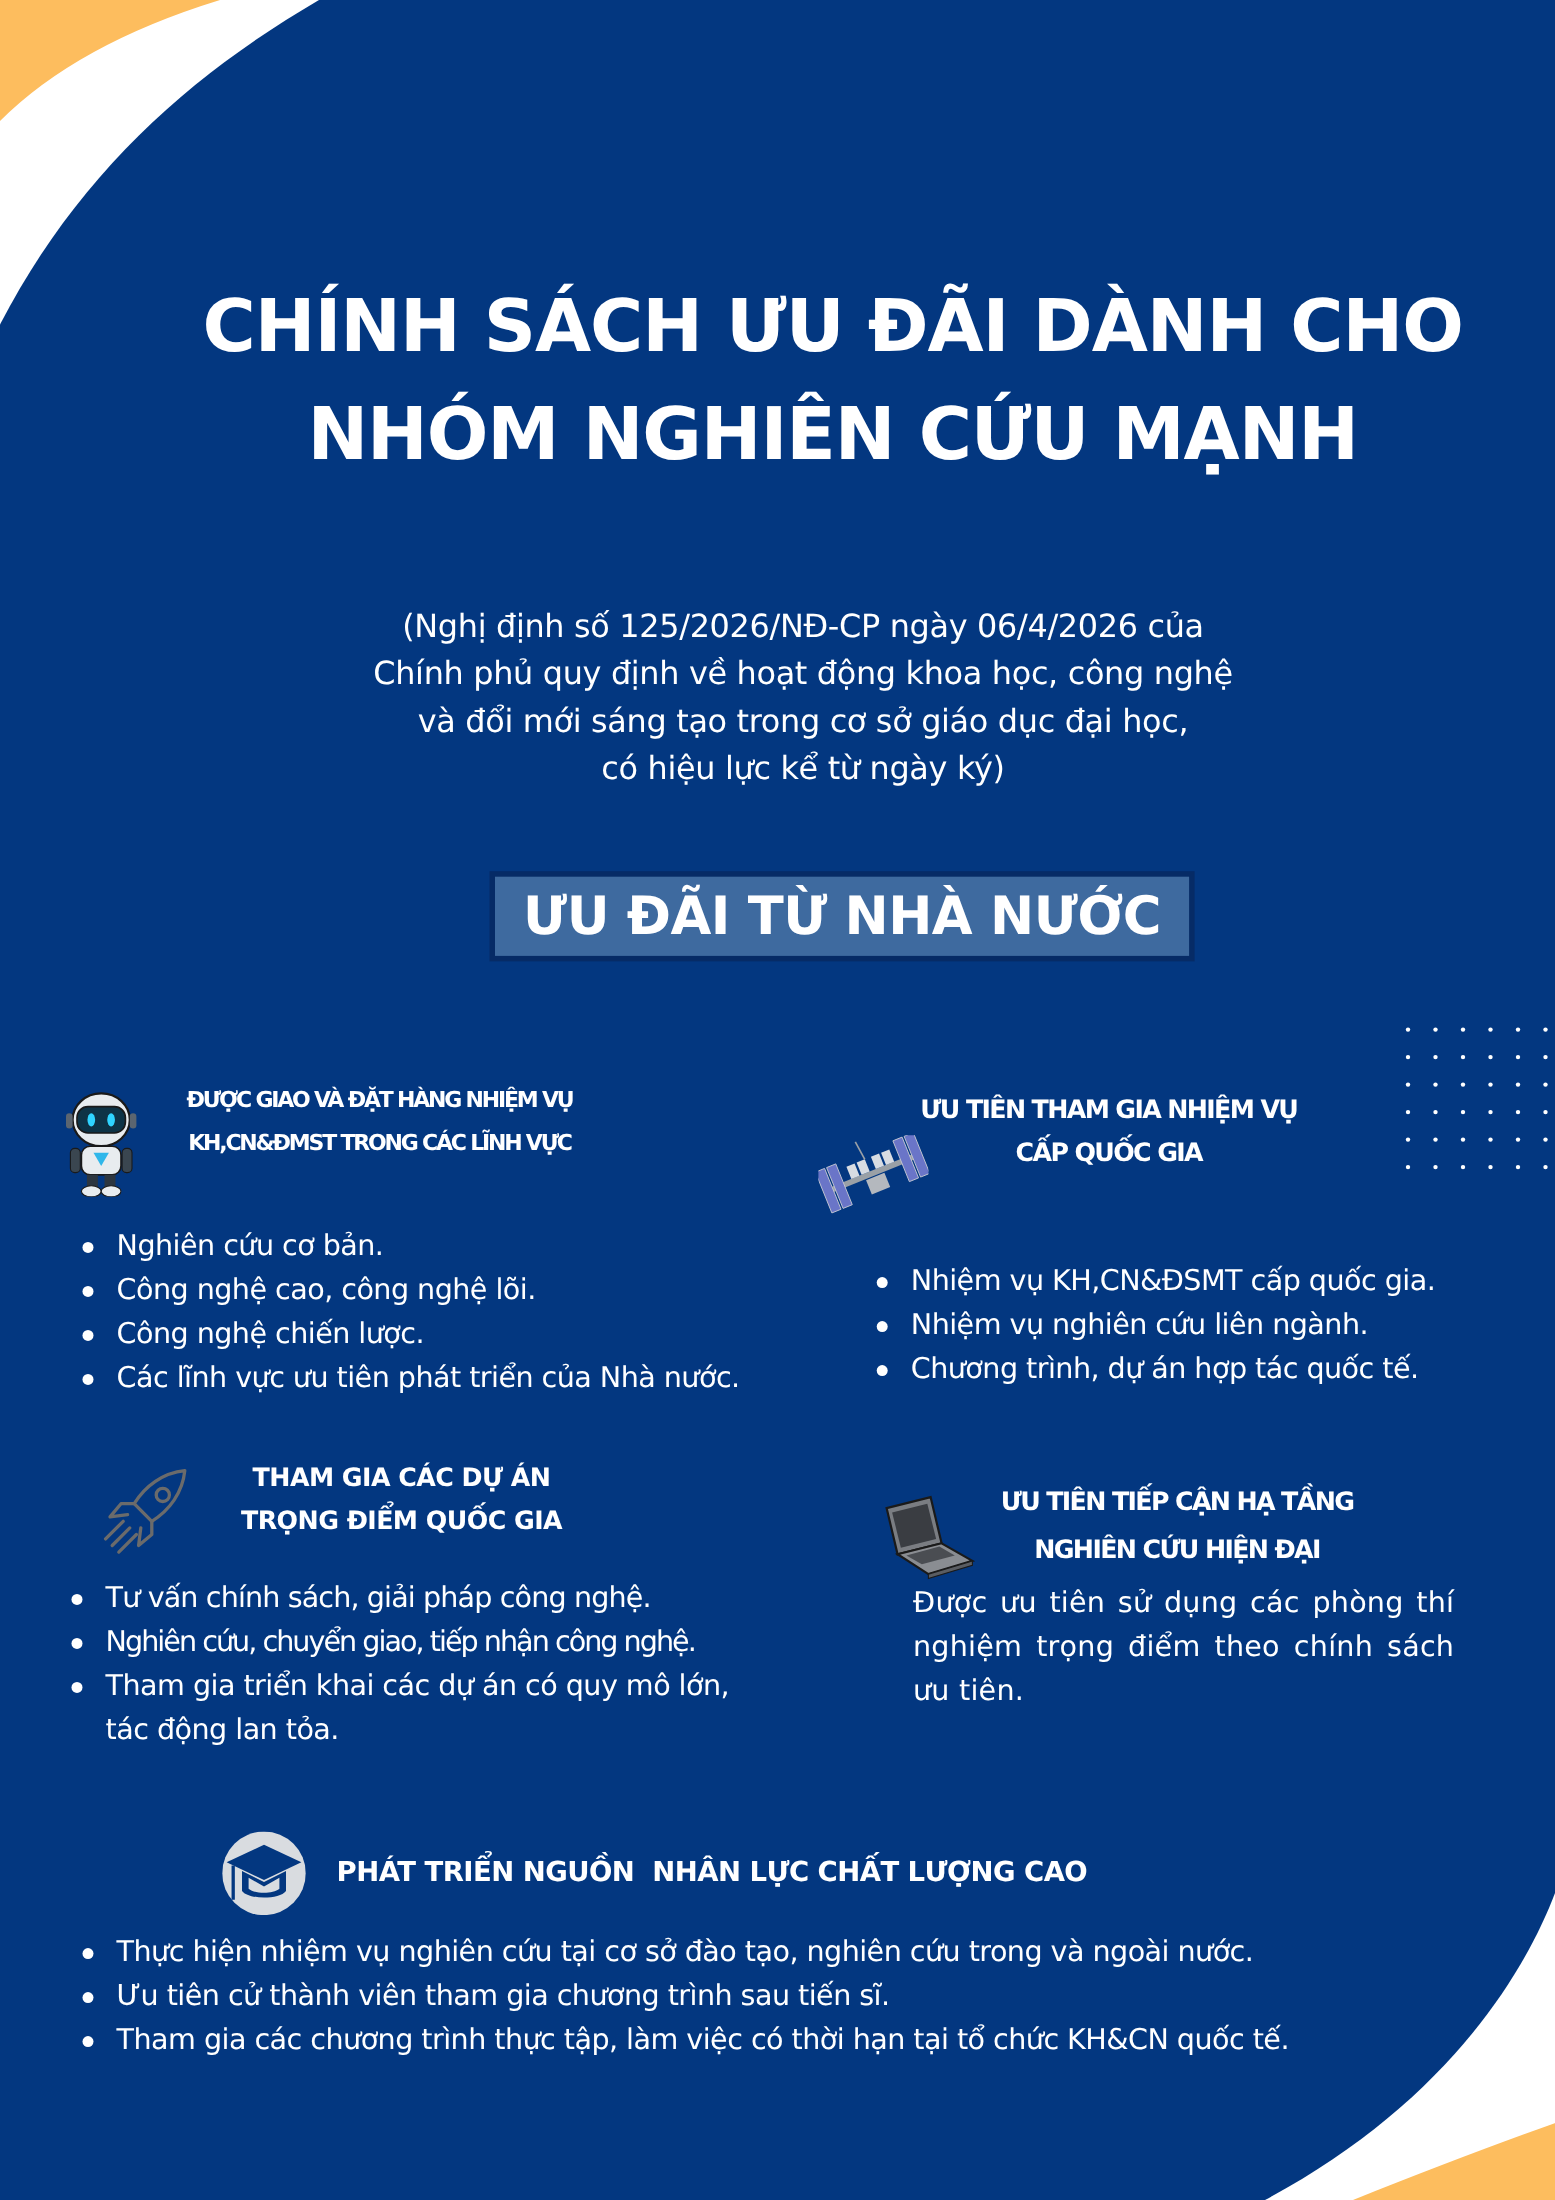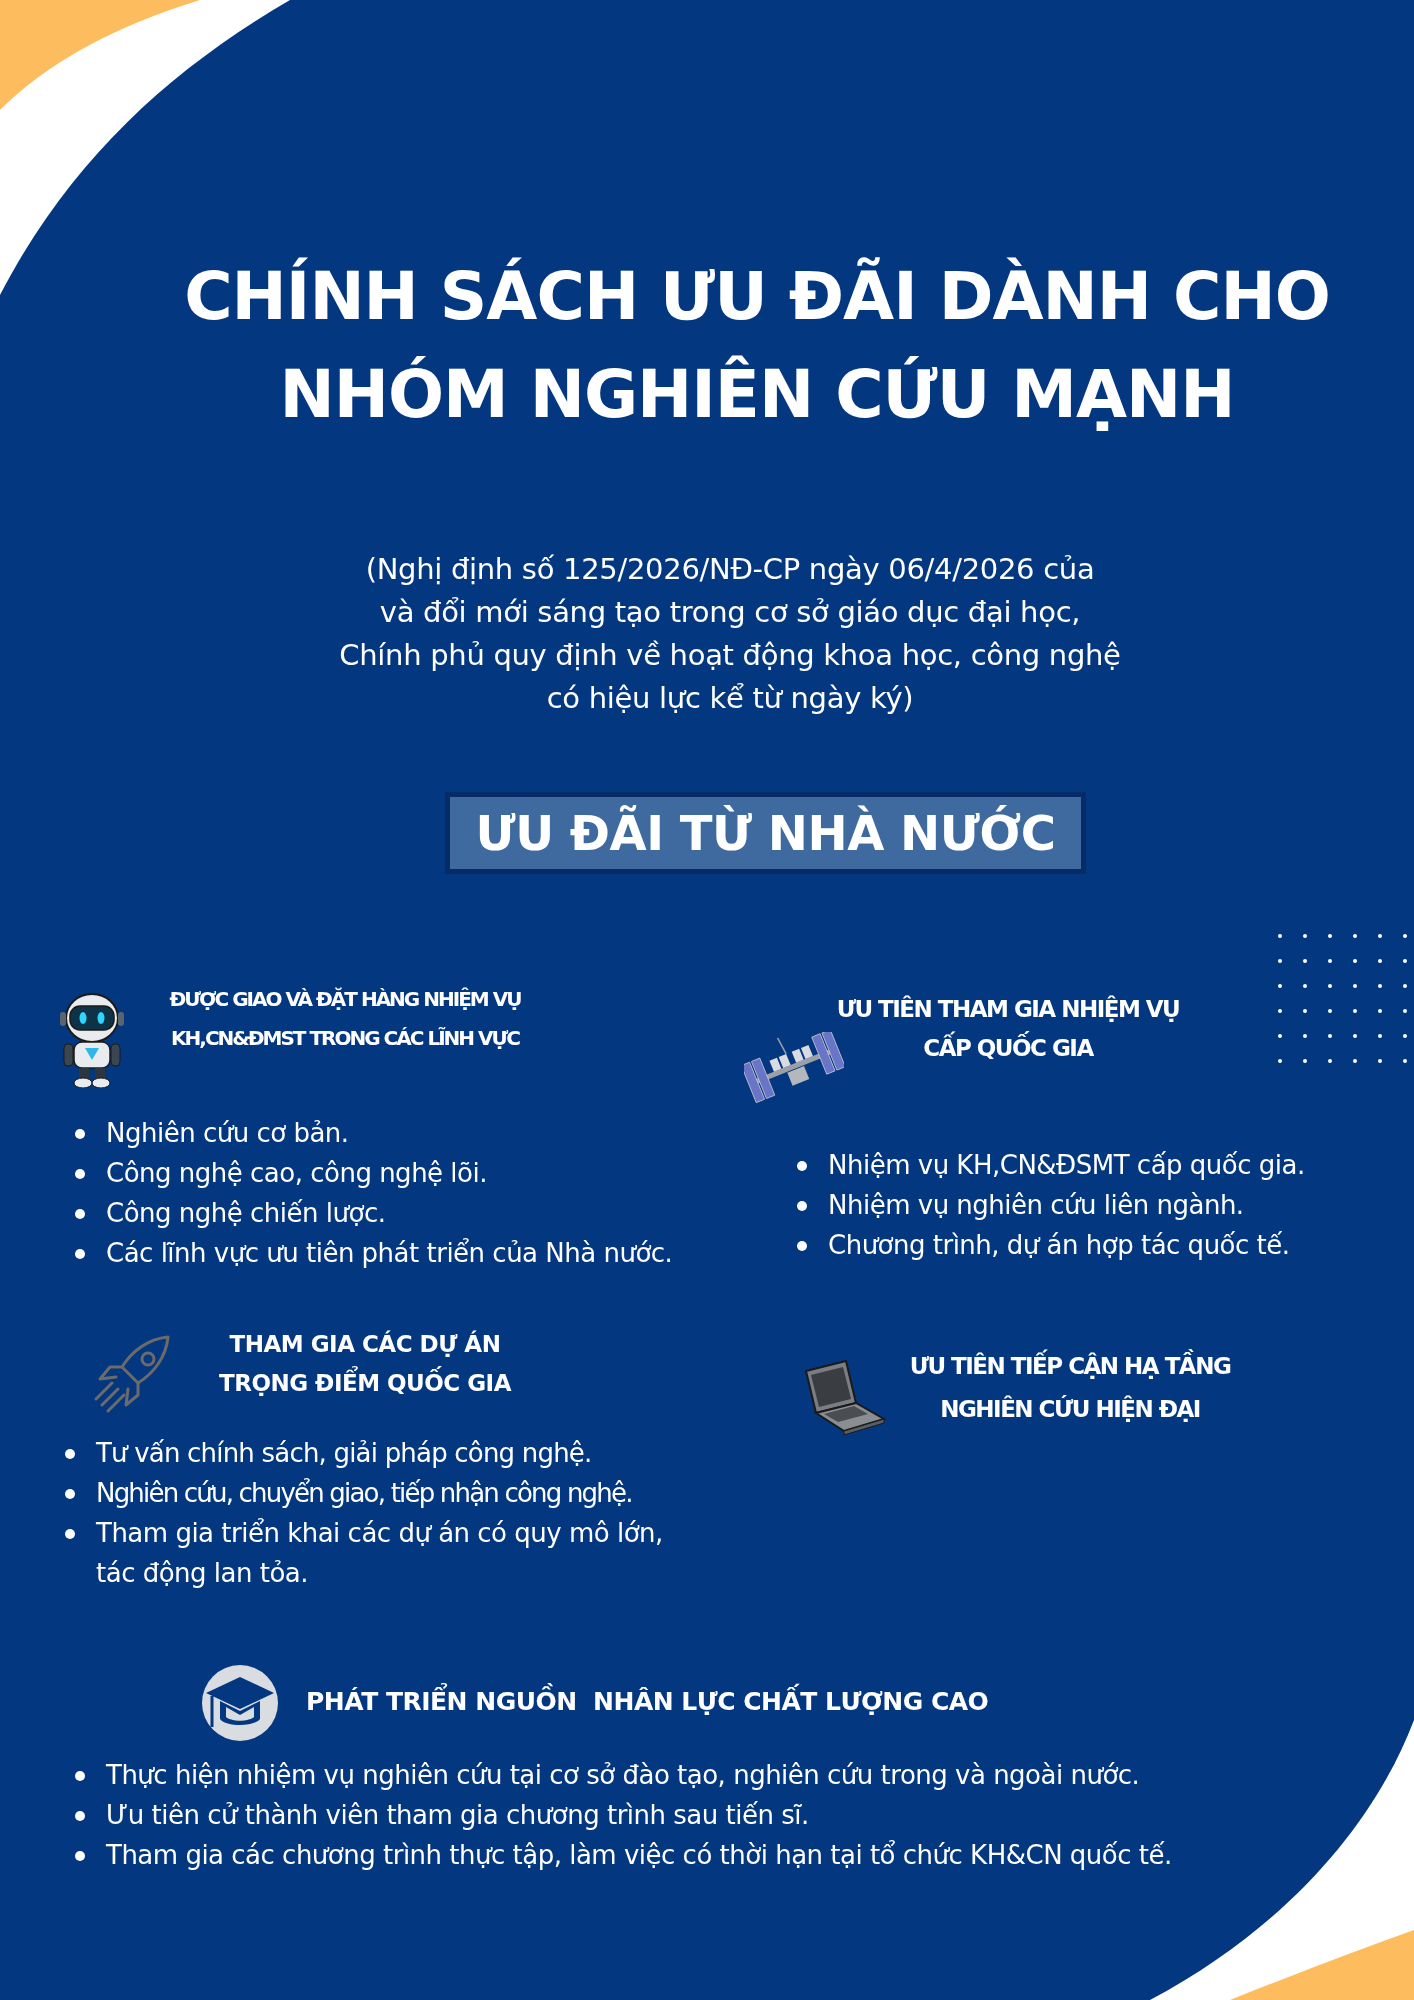--- a/index.html
+++ b/index.html
@@ -100,22 +100,22 @@
   <path d="M290,0 L1414,0 L1414,1720 C1380,1810 1300,1920 1150,2000 L0,2000 L0,295 C70,160 170,70 290,0 Z" fill="#033780"></path>
 </svg>
 
 <div class="abs title">
   <div>CHÍNH SÁCH ƯU ĐÃI DÀNH CHO</div>
   <div>NHÓM NGHIÊN CỨU MẠNH</div>
 </div>
 
 <div class="abs subtitle">
   <div>(Nghị định số 125/2026/NĐ-CP ngày 06/4/2026 của</div>
+  <div>Chính phủ quy định về hoạt động khoa học, công nghệ</div>
   <div>và đổi mới sáng tạo trong cơ sở giáo dục đại học,</div>
-  <div>Chính phủ quy định về hoạt động khoa học, công nghệ</div>
   <div>có hiệu lực kể từ ngày ký)</div>
 </div>
 
 <div class="abs section-banner">
   <div class="section-banner-inner">ƯU ĐÃI TỪ NHÀ NƯỚC</div>
 </div>
 
 <div class="abs dots-grid">
   <span class="dot"></span>
     <span class="dot"></span>
@@ -239,20 +239,21 @@
     <path d="M8,12 L48,2 L58,44 L18,54 Z" fill="#7a7d82" stroke="#1a1a1a" stroke-width="2"></path>
     <path d="M13,16 L45,8 L53,40 L21,48 Z" fill="#3a3d42"></path>
     <path d="M18,54 L58,44 L86,60 L46,72 Z" fill="#8a8d92" stroke="#1a1a1a" stroke-width="2"></path>
     <path d="M26,55 L56,47 L70,55 L40,63 Z" fill="#4a4d52"></path>
     <path d="M46,72 L86,60 L86,64 L46,76 Z" fill="#5a5d62" stroke="#1a1a1a" stroke-width="1"></path>
   </svg>
   <div class="abs card-title" style="left:90px; top:0; width:380px; line-height:43px;">
     <div>ƯU TIÊN TIẾP CẬN HẠ TẦNG</div>
     <div>NGHIÊN CỨU HIỆN ĐẠI</div>
   </div>
+  <p class="abs para" style="left:40px; top:92px; width:492px;">Được ưu tiên sử dụng các phòng thí nghiệm trọng điểm theo chính sách ưu tiên.</p>
 </div>
 
 <div class="abs" style="left:0; top:1660px; width:1414px; height:240px;">
   <svg class="abs" style="left:202px; top:5px;" width="76" height="76" viewBox="0 0 76 76">
     <circle cx="38" cy="38" r="38" fill="#d9dce0"></circle>
     <path d="M4,28 L38,12 L72,28 L38,44 Z" fill="#033780"></path>
     <path d="M18,36 L18,54 C24,62 52,62 58,54 L58,36 L38,46 Z" fill="#033780"></path>
     <path d="M24,42 L24,52 C30,57 46,57 52,52 L52,42 L38,50 Z" fill="#d9dce0"></path>
     <line x1="10" y1="31" x2="10" y2="62" stroke="#033780" stroke-width="3"></line>
   </svg>

